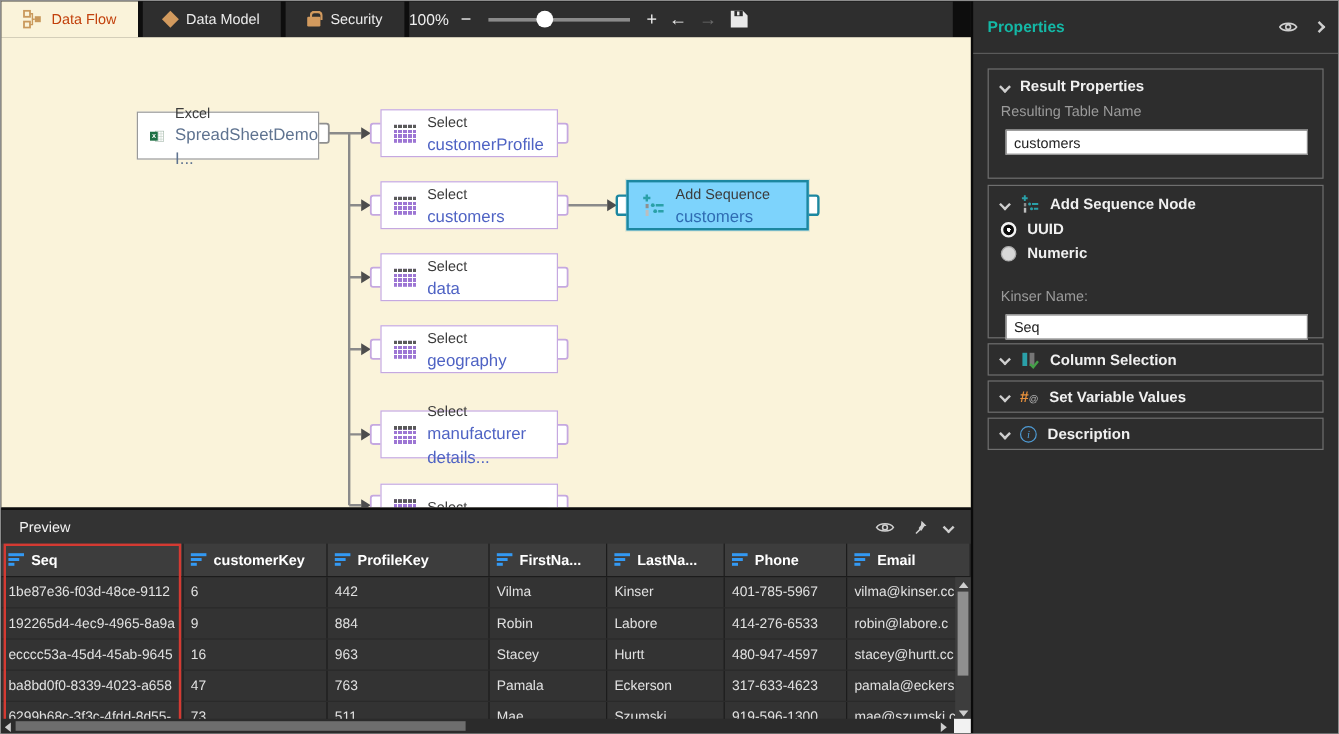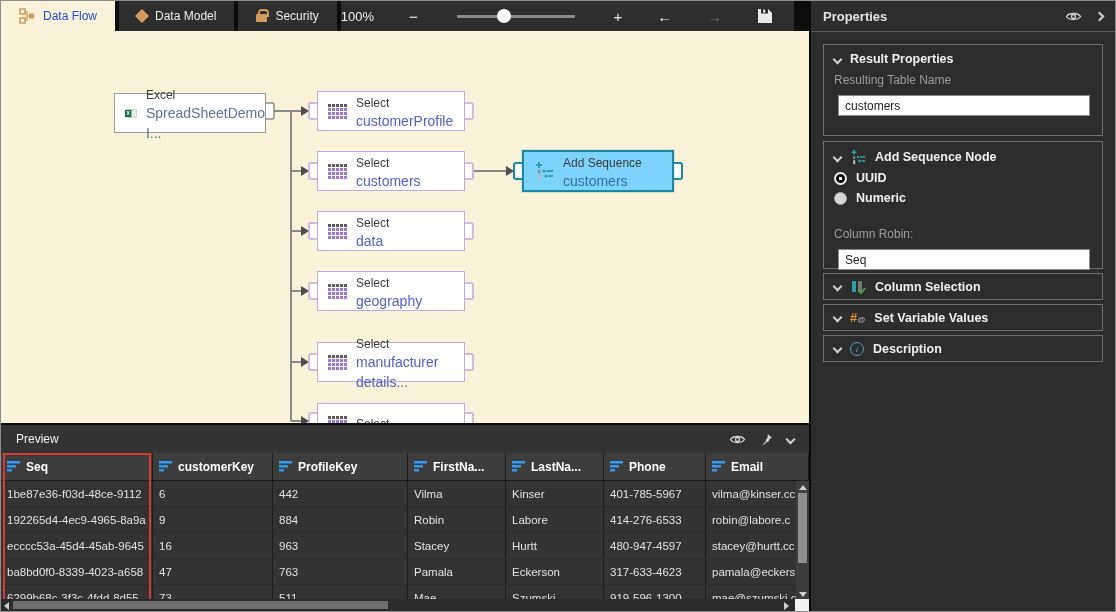--- a/index.html
+++ b/index.html
@@ -2,26 +2,26 @@
 <html><head>
 <meta charset="utf-8">
 <style>
   *{margin:0;padding:0;box-sizing:border-box}
   body{background:#555;font-family:"Liberation Sans",sans-serif}
   .window{width:1116px;height:612px;position:relative;background:#0d0d0d;border:1px solid #8c8c8c;display:flex;overflow:hidden}
   .left-col{width:808px;display:flex;flex-direction:column}
   
   .topbar{height:30px;background:#0d0d0d;display:flex;align-items:stretch;flex:0 0 auto}
   .tab{display:flex;align-items:center;gap:8px;padding:0 18px;background:#2e2e2e;color:#ececec;font-size:12px;margin-right:4px;cursor:default;white-space:nowrap}
-  .tab.active{background:#faf3da;color:#1d4ed8}
+  .tab.active{background:#faf3da;color:#c2410c}
   .flow-ico{flex:0 0 auto}
   .diamond{width:10px;height:10px;background:#d29a5e;transform:rotate(45deg);flex:0 0 auto}
   .lock{width:11px;height:8px;background:#d29a5e;border-radius:1px;position:relative;margin-top:4px;flex:0 0 auto}
   .lock::before{content:"";position:absolute;left:2px;top:-5px;width:7px;height:6px;border:2px solid #d29a5e;border-bottom:none;border-radius:4px 4px 0 0}
-  .toolbar{flex:1;margin-right:15px;background:#2e2e2e;display:flex;align-items:center;justify-content:space-between;gap:10px;padding-right:21px;color:#f0f0f0}
+  .toolbar{flex:1;margin-right:15px;background:#2e2e2e;display:flex;align-items:center;justify-content:flex-start;gap:10px;padding-right:21px;color:#f0f0f0}
   .zoomlvl{font-size:13px}
   .tb-glyph{font-size:15px;line-height:1}
   .tb-glyph.dim{color:#6d6d6d}
   .slider{width:118px;height:3px;background:#8a8a8a;position:relative;margin:0 4px}
   .slider .thumb{position:absolute;left:34%;top:-6px;width:14px;height:14px;border-radius:50%;background:#fff}
   
   .canvas{height:392px;background:#faf3da;position:relative;overflow:hidden;flex:0 0 auto}
   .connectors{position:absolute;left:0;top:0}
   .node{position:absolute;display:flex;align-items:center;gap:9px;background:#fff;padding-left:10px}
   .node .tt{line-height:1.2}
@@ -58,21 +58,21 @@
   .vscroll .thumb{position:absolute;left:2px;top:12px;width:9px;height:70px;background:#8f8f8f}
   .tri-up{position:absolute;left:2.5px;top:4px;width:0;height:0;border-left:4px solid transparent;border-right:4px solid transparent;border-bottom:5px solid #cfcfcf}
   .tri-down{position:absolute;left:2.5px;bottom:4px;width:0;height:0;border-left:4px solid transparent;border-right:4px solid transparent;border-top:5px solid #cfcfcf}
   .hscroll{position:absolute;left:0;bottom:0;width:100%;height:12px;background:#2b2b2b;z-index:6}
   .hscroll .thumb{position:absolute;left:12px;top:2px;width:375px;height:8px;background:#6e6e6e}
   .tri-left{position:absolute;left:3px;top:2.5px;width:0;height:0;border-top:4px solid transparent;border-bottom:4px solid transparent;border-right:5px solid #cfcfcf}
   .tri-right{position:absolute;right:20px;top:2.5px;width:0;height:0;border-top:4px solid transparent;border-bottom:4px solid transparent;border-left:5px solid #cfcfcf}
   .corner{position:absolute;right:0;top:0;width:14px;height:12px;background:#f2f2f2}
   
   .right-panel{width:306px;background:#2d2d2d;border-left:2px solid #0a0a0a;display:flex;flex-direction:column}
-  .rp-header{height:31px;border-bottom:1px solid #5a5a5a;display:flex;align-items:center;padding:0 12px;gap:14px;color:#e5e5e5;font-size:13px;font-weight:bold}
+  .rp-header{height:44px;border-bottom:1px solid #5a5a5a;display:flex;align-items:center;padding:0 12px;gap:14px;color:#14b8a6;font-size:13px;font-weight:bold}
   .rp-title{flex:1}
   .chev{width:7px;height:7px;border-left:2px solid #cfcfcf;border-bottom:2px solid #cfcfcf;display:inline-block;flex:0 0 auto}
   .chev.down{transform:rotate(-45deg)}
   .chev.right{transform:rotate(-135deg)}
   .section{margin:0 12px;border:1px solid #6f6f6f;padding:7px 10px;color:#f0f0f0}
   .sec-result{margin-top:12px;height:92px}
   .sec-seq{margin-top:5px;height:128px}
   .sec-collapsed{margin-top:4px;height:27px;display:flex;align-items:center;gap:9px;padding-top:0;padding-bottom:0}
   .sec-titlerow{display:flex;align-items:center;gap:9px}
   .sec-title{font-size:12.5px;font-weight:bold}
@@ -351,21 +351,21 @@
         <span class="sec-title">Add Sequence Node</span>
       </div>
       <div class="radio-row">
         <span class="radio sel"></span>
         <span>UUID</span>
       </div>
       <div class="radio-row">
         <span class="radio unsel"></span>
         <span>Numeric</span>
       </div>
-      <div class="sec-label mt22">Column Robin:</div>
+      <div class="sec-label mt22">Kinser Name:</div>
       <input class="sec-input" value="Seq" style="">
     </div>
 
     <div class="section sec-collapsed">
       <span class="chev down"></span>
       <svg width="16" height="16" viewBox="0 0 16 16">
         <rect x="2" y="2" width="4" height="11" fill="#2aa0a8"></rect>
         <rect x="8" y="2" width="4" height="11" fill="#8f8f8f" opacity="0.75"></rect>
         <path d="M8.5 11.5l2.5 2.5 4-5" stroke="#43a047" stroke-width="2" fill="none"></path>
       </svg>

